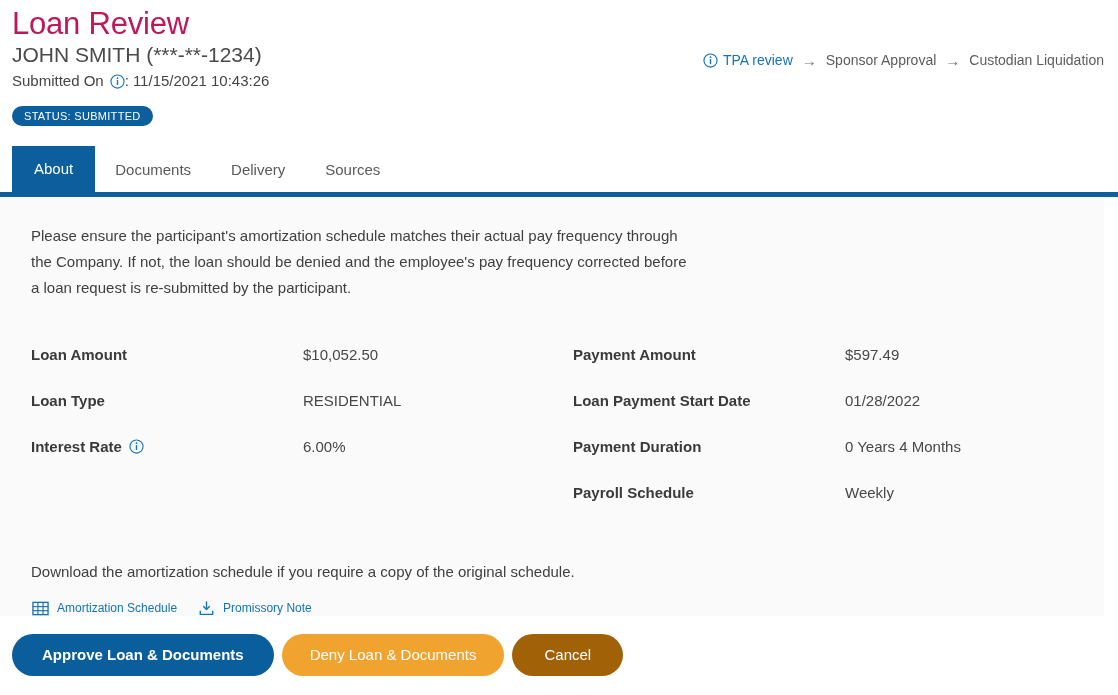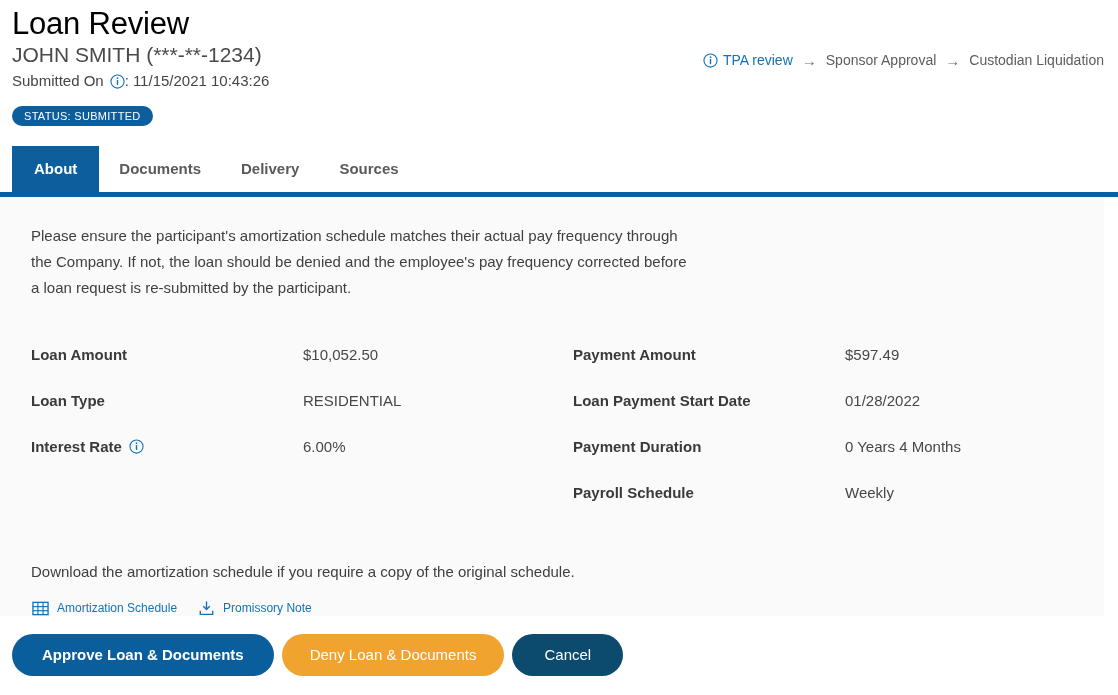--- a/index.html
+++ b/index.html
@@ -18,21 +18,21 @@
   }
 
   
   .header {
     position: relative;
     padding: 6px 0 0 12px;
   }
   .page-title {
     font-size: 31px;
     font-weight: 400;
-    color: #000000;
+    color: #be185d;
     line-height: 36px;
     letter-spacing: -0.2px;
   }
   .participant {
     font-size: 21px;
     font-weight: 400;
     color: #4a4a4a;
     line-height: 26px;
     margin-top: 0px;
   }
@@ -93,24 +93,23 @@
     margin: 0 9px;
     font-size: 15px;
     line-height: 1;
   }
 
   
   .tabs {
     margin-top: 20px;
     position: relative;
     display: flex;
-    align-items: center;
+    align-items: flex-end;
     padding-left: 12px;
     height: 46px;
-    font-weight: bold;
   }
   .tab {
     font-size: 15px;
     color: #5a5a5a;
     padding: 13px 20px 13px 20px;
     line-height: 18px;
     cursor: pointer;
     background: transparent;
   }
   .tab.active {
@@ -218,21 +217,21 @@
   .btn-approve {
     background: #0b5e9c;
     font-weight: bold;
     padding: 0 30px;
   }
   .btn-deny {
     background: #f0a32e;
     padding: 0 28px;
   }
   .btn-cancel {
-    background: #0c4a6e;
+    background: #a16207;
     padding: 0 32px;
   }
 </style>
 </head>
 <body>
 
 <div class="header">
   <div class="page-title">Loan Review</div>
   <div class="participant">JOHN SMITH (***-**-1234)</div>
 

